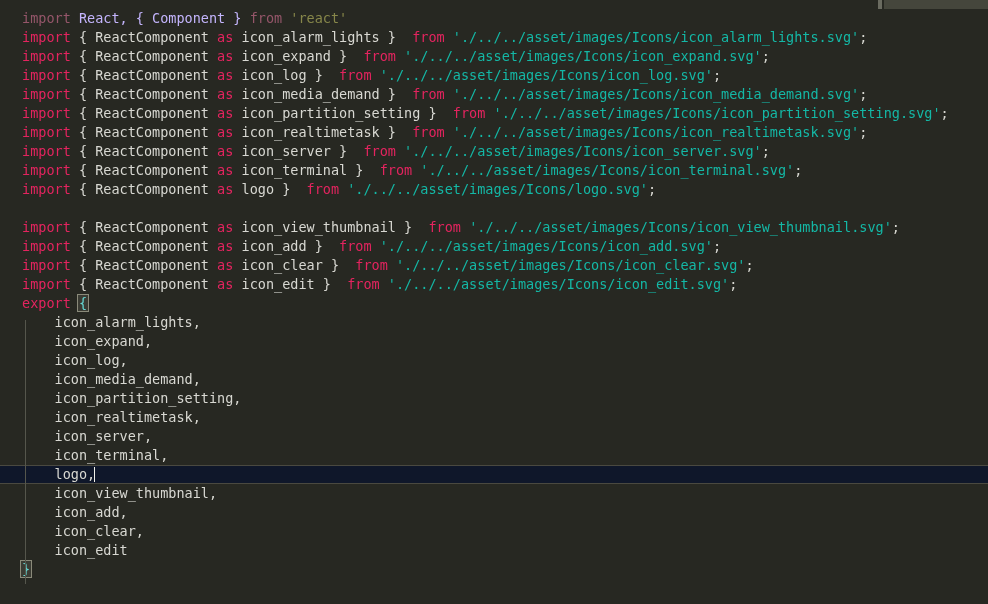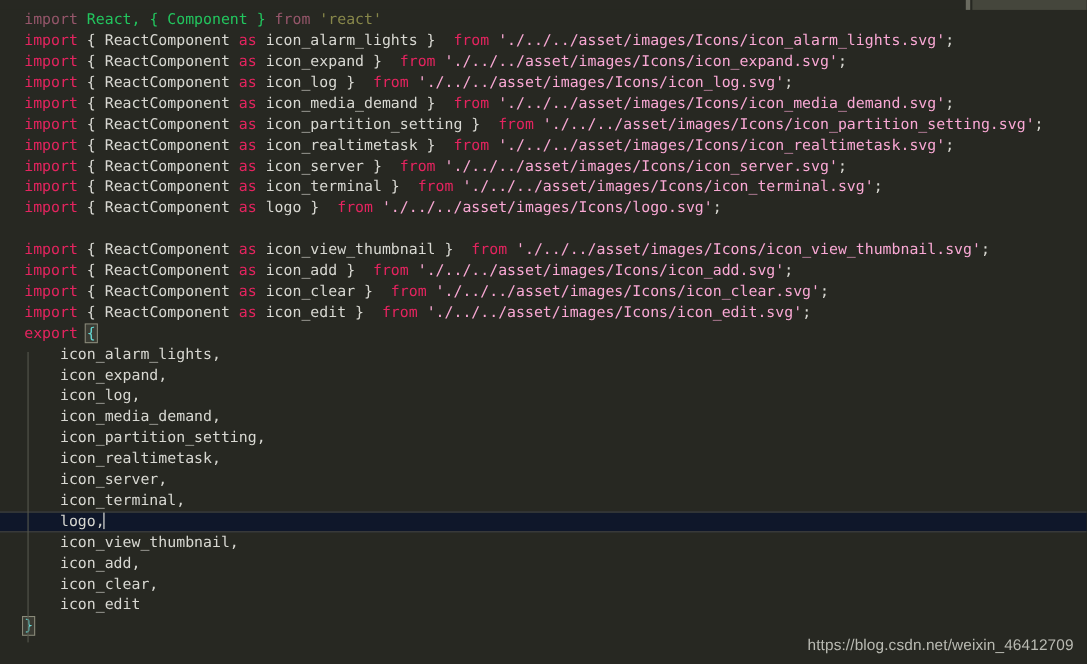--- a/index.html
+++ b/index.html
@@ -94,24 +94,24 @@
     position: absolute;
     left: 25px;
     width: 1px;
     background: #55564c;
     z-index: 3;
   }
 
   
   .kw      { color: #e4245f; }   
   .kw-dim  { color: #95566a; }   
-  .str     { color: #f9a8d4; }   
+  .str     { color: #14b8a6; }   
   .str-dim { color: #87874a; text-align: right; }   
   .id      { color: #d8d8d2; }   
-  .id-dim  { color: #22c55e; text-align: right; }   
+  .id-dim  { color: #c4b5fd; text-align: right; }   
   .punc    { color: #d8d8d2; }
   .punc-dim{ color: #8d8d88; }
 
   
   .bracket-match {
     outline: 1px solid #8a8a7a;
     background: #3a3b33;
     color: #66d9d4;
     padding: 0 1px;
     margin: 0 -1px;
@@ -148,15 +148,14 @@
   <div id="top-strip">
     <div id="minimap-body"></div>
     <div id="minimap-slider"></div>
     <div id="scroll-thumb"></div>
   </div>
 
   <div id="code"><div class="line"><span class="kw-dim">import</span><span class="punc-dim"> </span><span class="id-dim">React, { Component }</span><span class="punc-dim"> </span><span class="kw-dim">from</span><span class="punc-dim"> </span><span class="str-dim">'react'</span></div><div class="line"><span class="kw">import</span><span class="punc"> { </span><span class="id">ReactComponent</span><span class="punc"> </span><span class="kw">as</span><span class="punc"> </span><span class="id">icon_alarm_lights</span><span class="punc"> }  </span><span class="kw">from</span><span class="punc"> </span><span class="str">'./../../asset/images/Icons/icon_alarm_lights.svg'</span><span class="punc">;</span></div><div class="line"><span class="kw">import</span><span class="punc"> { </span><span class="id">ReactComponent</span><span class="punc"> </span><span class="kw">as</span><span class="punc"> </span><span class="id">icon_expand</span><span class="punc"> }  </span><span class="kw">from</span><span class="punc"> </span><span class="str">'./../../asset/images/Icons/icon_expand.svg'</span><span class="punc">;</span></div><div class="line"><span class="kw">import</span><span class="punc"> { </span><span class="id">ReactComponent</span><span class="punc"> </span><span class="kw">as</span><span class="punc"> </span><span class="id">icon_log</span><span class="punc"> }  </span><span class="kw">from</span><span class="punc"> </span><span class="str">'./../../asset/images/Icons/icon_log.svg'</span><span class="punc">;</span></div><div class="line"><span class="kw">import</span><span class="punc"> { </span><span class="id">ReactComponent</span><span class="punc"> </span><span class="kw">as</span><span class="punc"> </span><span class="id">icon_media_demand</span><span class="punc"> }  </span><span class="kw">from</span><span class="punc"> </span><span class="str">'./../../asset/images/Icons/icon_media_demand.svg'</span><span class="punc">;</span></div><div class="line"><span class="kw">import</span><span class="punc"> { </span><span class="id">ReactComponent</span><span class="punc"> </span><span class="kw">as</span><span class="punc"> </span><span class="id">icon_partition_setting</span><span class="punc"> }  </span><span class="kw">from</span><span class="punc"> </span><span class="str">'./../../asset/images/Icons/icon_partition_setting.svg'</span><span class="punc">;</span></div><div class="line"><span class="kw">import</span><span class="punc"> { </span><span class="id">ReactComponent</span><span class="punc"> </span><span class="kw">as</span><span class="punc"> </span><span class="id">icon_realtimetask</span><span class="punc"> }  </span><span class="kw">from</span><span class="punc"> </span><span class="str">'./../../asset/images/Icons/icon_realtimetask.svg'</span><span class="punc">;</span></div><div class="line"><span class="kw">import</span><span class="punc"> { </span><span class="id">ReactComponent</span><span class="punc"> </span><span class="kw">as</span><span class="punc"> </span><span class="id">icon_server</span><span class="punc"> }  </span><span class="kw">from</span><span class="punc"> </span><span class="str">'./../../asset/images/Icons/icon_server.svg'</span><span class="punc">;</span></div><div class="line"><span class="kw">import</span><span class="punc"> { </span><span class="id">ReactComponent</span><span class="punc"> </span><span class="kw">as</span><span class="punc"> </span><span class="id">icon_terminal</span><span class="punc"> }  </span><span class="kw">from</span><span class="punc"> </span><span class="str">'./../../asset/images/Icons/icon_terminal.svg'</span><span class="punc">;</span></div><div class="line"><span class="kw">import</span><span class="punc"> { </span><span class="id">ReactComponent</span><span class="punc"> </span><span class="kw">as</span><span class="punc"> </span><span class="id">logo</span><span class="punc"> }  </span><span class="kw">from</span><span class="punc"> </span><span class="str">'./../../asset/images/Icons/logo.svg'</span><span class="punc">;</span></div><div class="line">​</div><div class="line"><span class="kw">import</span><span class="punc"> { </span><span class="id">ReactComponent</span><span class="punc"> </span><span class="kw">as</span><span class="punc"> </span><span class="id">icon_view_thumbnail</span><span class="punc"> }  </span><span class="kw">from</span><span class="punc"> </span><span class="str">'./../../asset/images/Icons/icon_view_thumbnail.svg'</span><span class="punc">;</span></div><div class="line"><span class="kw">import</span><span class="punc"> { </span><span class="id">ReactComponent</span><span class="punc"> </span><span class="kw">as</span><span class="punc"> </span><span class="id">icon_add</span><span class="punc"> }  </span><span class="kw">from</span><span class="punc"> </span><span class="str">'./../../asset/images/Icons/icon_add.svg'</span><span class="punc">;</span></div><div class="line"><span class="kw">import</span><span class="punc"> { </span><span class="id">ReactComponent</span><span class="punc"> </span><span class="kw">as</span><span class="punc"> </span><span class="id">icon_clear</span><span class="punc"> }  </span><span class="kw">from</span><span class="punc"> </span><span class="str">'./../../asset/images/Icons/icon_clear.svg'</span><span class="punc">;</span></div><div class="line"><span class="kw">import</span><span class="punc"> { </span><span class="id">ReactComponent</span><span class="punc"> </span><span class="kw">as</span><span class="punc"> </span><span class="id">icon_edit</span><span class="punc"> }  </span><span class="kw">from</span><span class="punc"> </span><span class="str">'./../../asset/images/Icons/icon_edit.svg'</span><span class="punc">;</span></div><div class="line"><span class="kw">export</span><span class="punc"> </span><span class="bracket-match">{</span></div><div class="line"><span class="id">    icon_alarm_lights,</span></div><div class="line"><span class="id">    icon_expand,</span></div><div class="line"><span class="id">    icon_log,</span></div><div class="line"><span class="id">    icon_media_demand,</span></div><div class="line"><span class="id">    icon_partition_setting,</span></div><div class="line"><span class="id">    icon_realtimetask,</span></div><div class="line"><span class="id">    icon_server,</span></div><div class="line"><span class="id">    icon_terminal,</span></div><div class="line active"><span class="id">    logo,</span><span class="caret"></span></div><div class="line"><span class="id">    icon_view_thumbnail,</span></div><div class="line"><span class="id">    icon_add,</span></div><div class="line"><span class="id">    icon_clear,</span></div><div class="line"><span class="id">    icon_edit</span></div><div class="line"><span class="bracket-match">}</span></div></div>
 
   <div class="guide" id="indent-guide" style="top: 320px; height: 264px;"></div>
 
-  <div id="watermark">https://blog.csdn.net/weixin_46412709</div>
 
 </div>
 
 </body></html>

